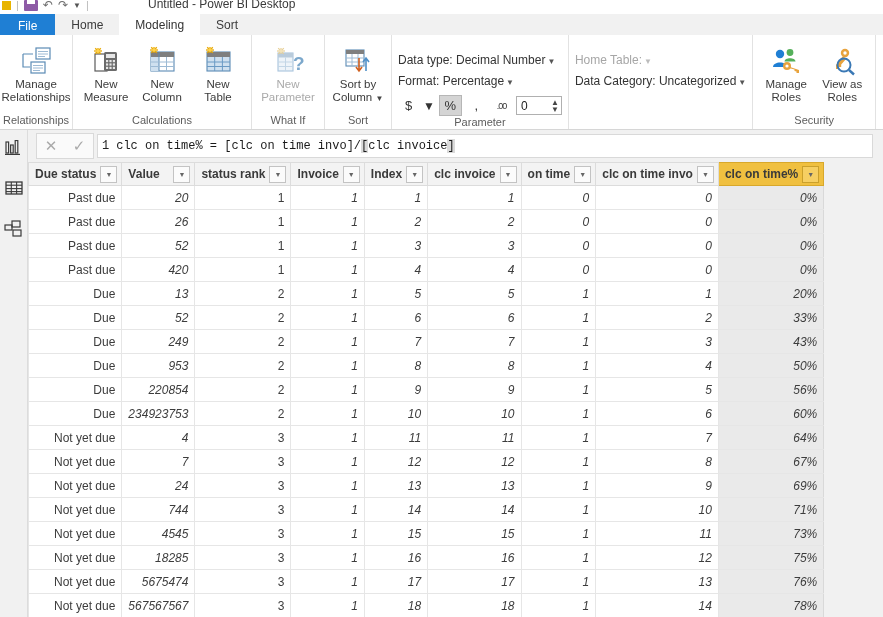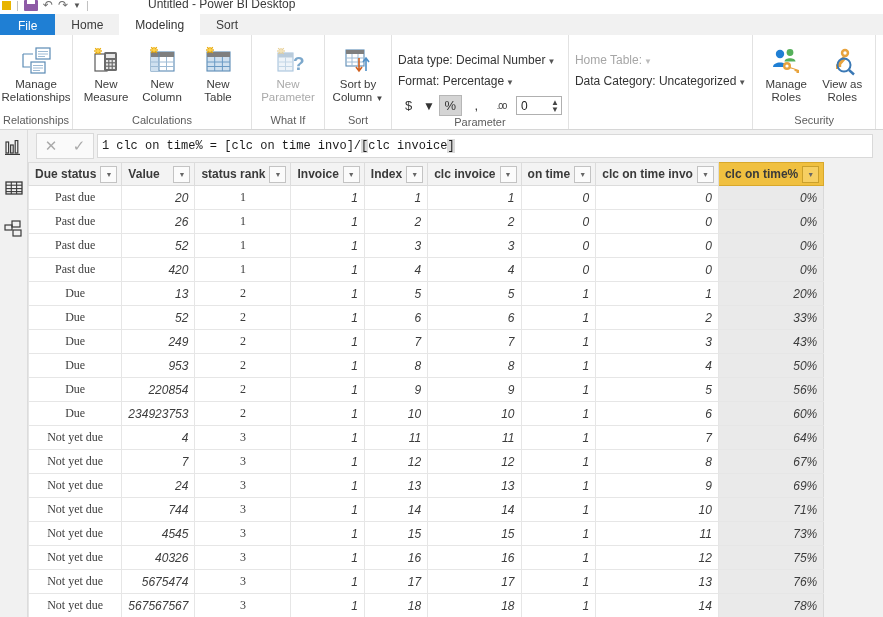--- a/index.html
+++ b/index.html
@@ -133,21 +133,21 @@
     display:flex;align-items:center;justify-content:center;flex:0 0 15px;
   }
   th.gold .filtbtn{border-color:#caa02c;background:#f6cf62;}
   .fcaret{font-size:7px;color:#666;line-height:7px;}
   table.grid td{
     height:23px;border:1px solid #e6e6e6;padding:0 6px;font-size:12px;
     color:#3c3c3c;white-space:nowrap;vertical-align:middle;
     overflow:hidden;
   }
   td.num{text-align:right;font-style:italic;}
-  td.txt{text-align:center;font-family:Liberation Serif, serif;}
+  td.txt{text-align:right;}
   td.selcol{background:#eaeaea;}
   table.grid tr td:last-child{border-right:1px solid #d9d9d9;}
 </style>
 </head>
 <body>
 
 <div class="titlebar">
   <div class="qat">
     <span class="qat-sq"></span>
     <span class="sep">|</span>
@@ -705,21 +705,21 @@
               <td class="txt">3</td>
               <td class="num">1</td>
               <td class="num">15</td>
               <td class="num">15</td>
               <td class="num">1</td>
               <td class="num">11</td>
               <td class="num selcol">73%</td>
             </tr>
             <tr>
               <td class="txt">Not yet due</td>
-              <td class="num">40326</td>
+              <td class="num">18285</td>
               <td class="txt">3</td>
               <td class="num">1</td>
               <td class="num">16</td>
               <td class="num">16</td>
               <td class="num">1</td>
               <td class="num">12</td>
               <td class="num selcol">75%</td>
             </tr>
             <tr>
               <td class="txt">Not yet due</td>

